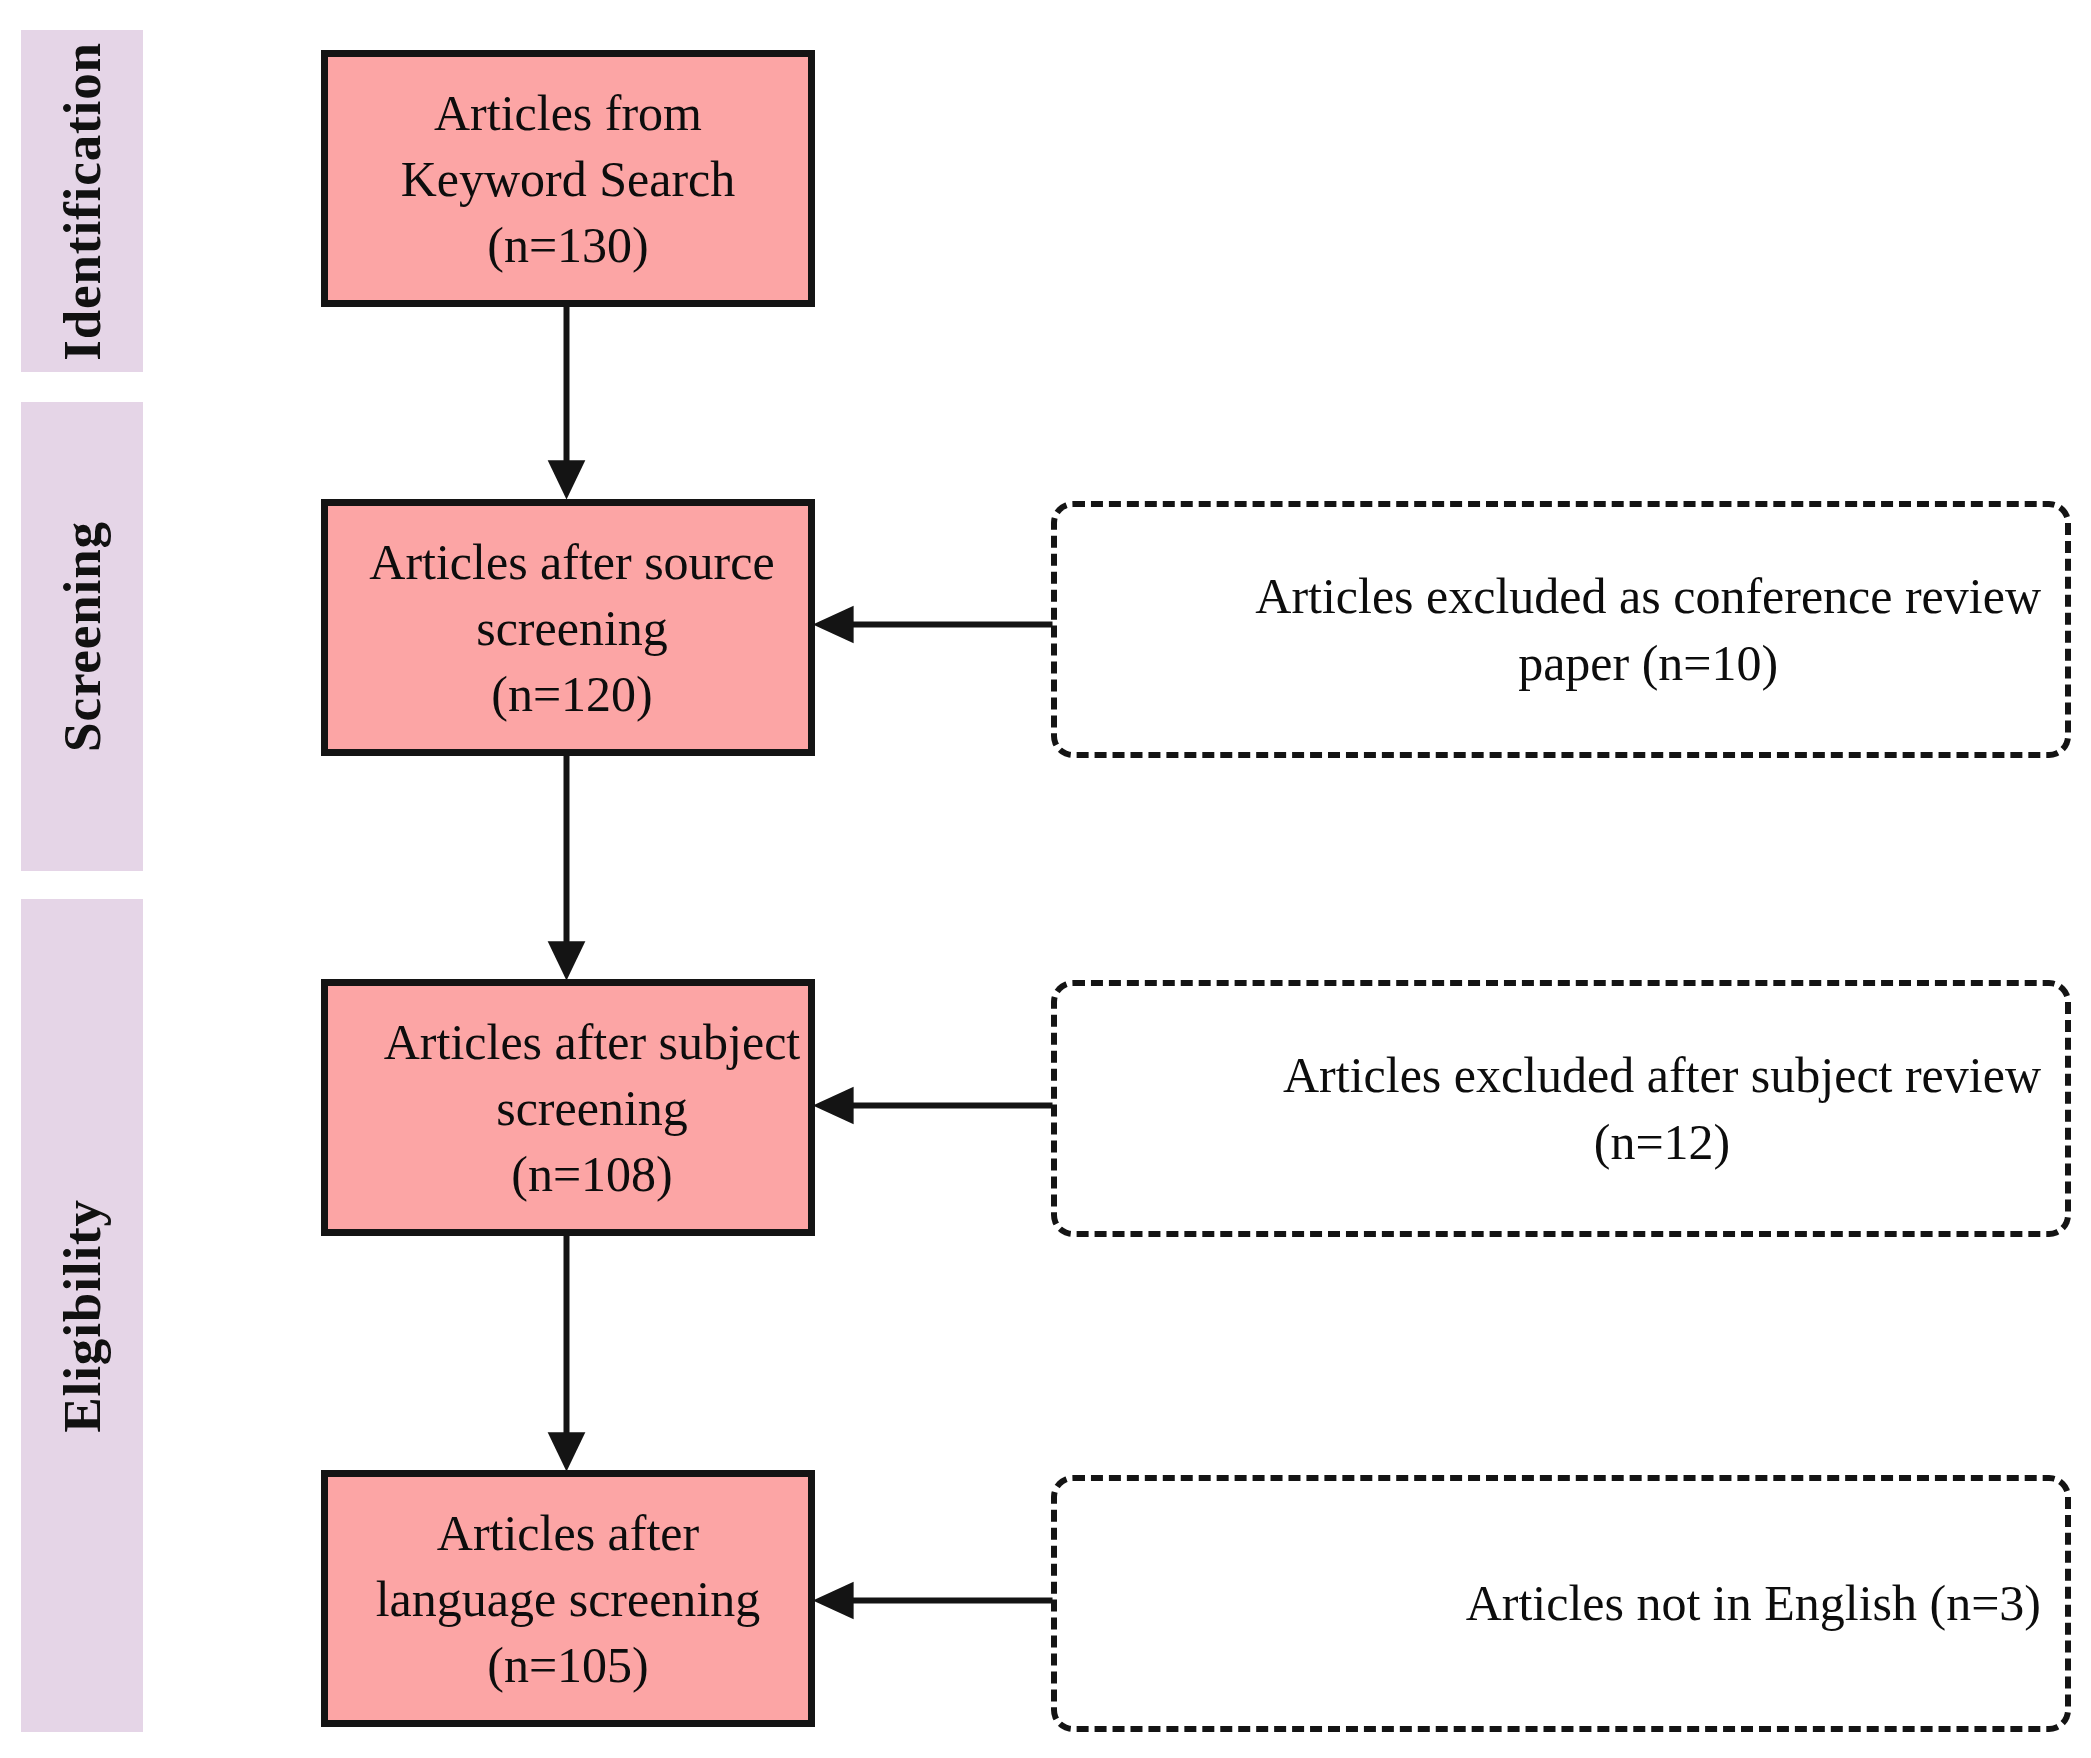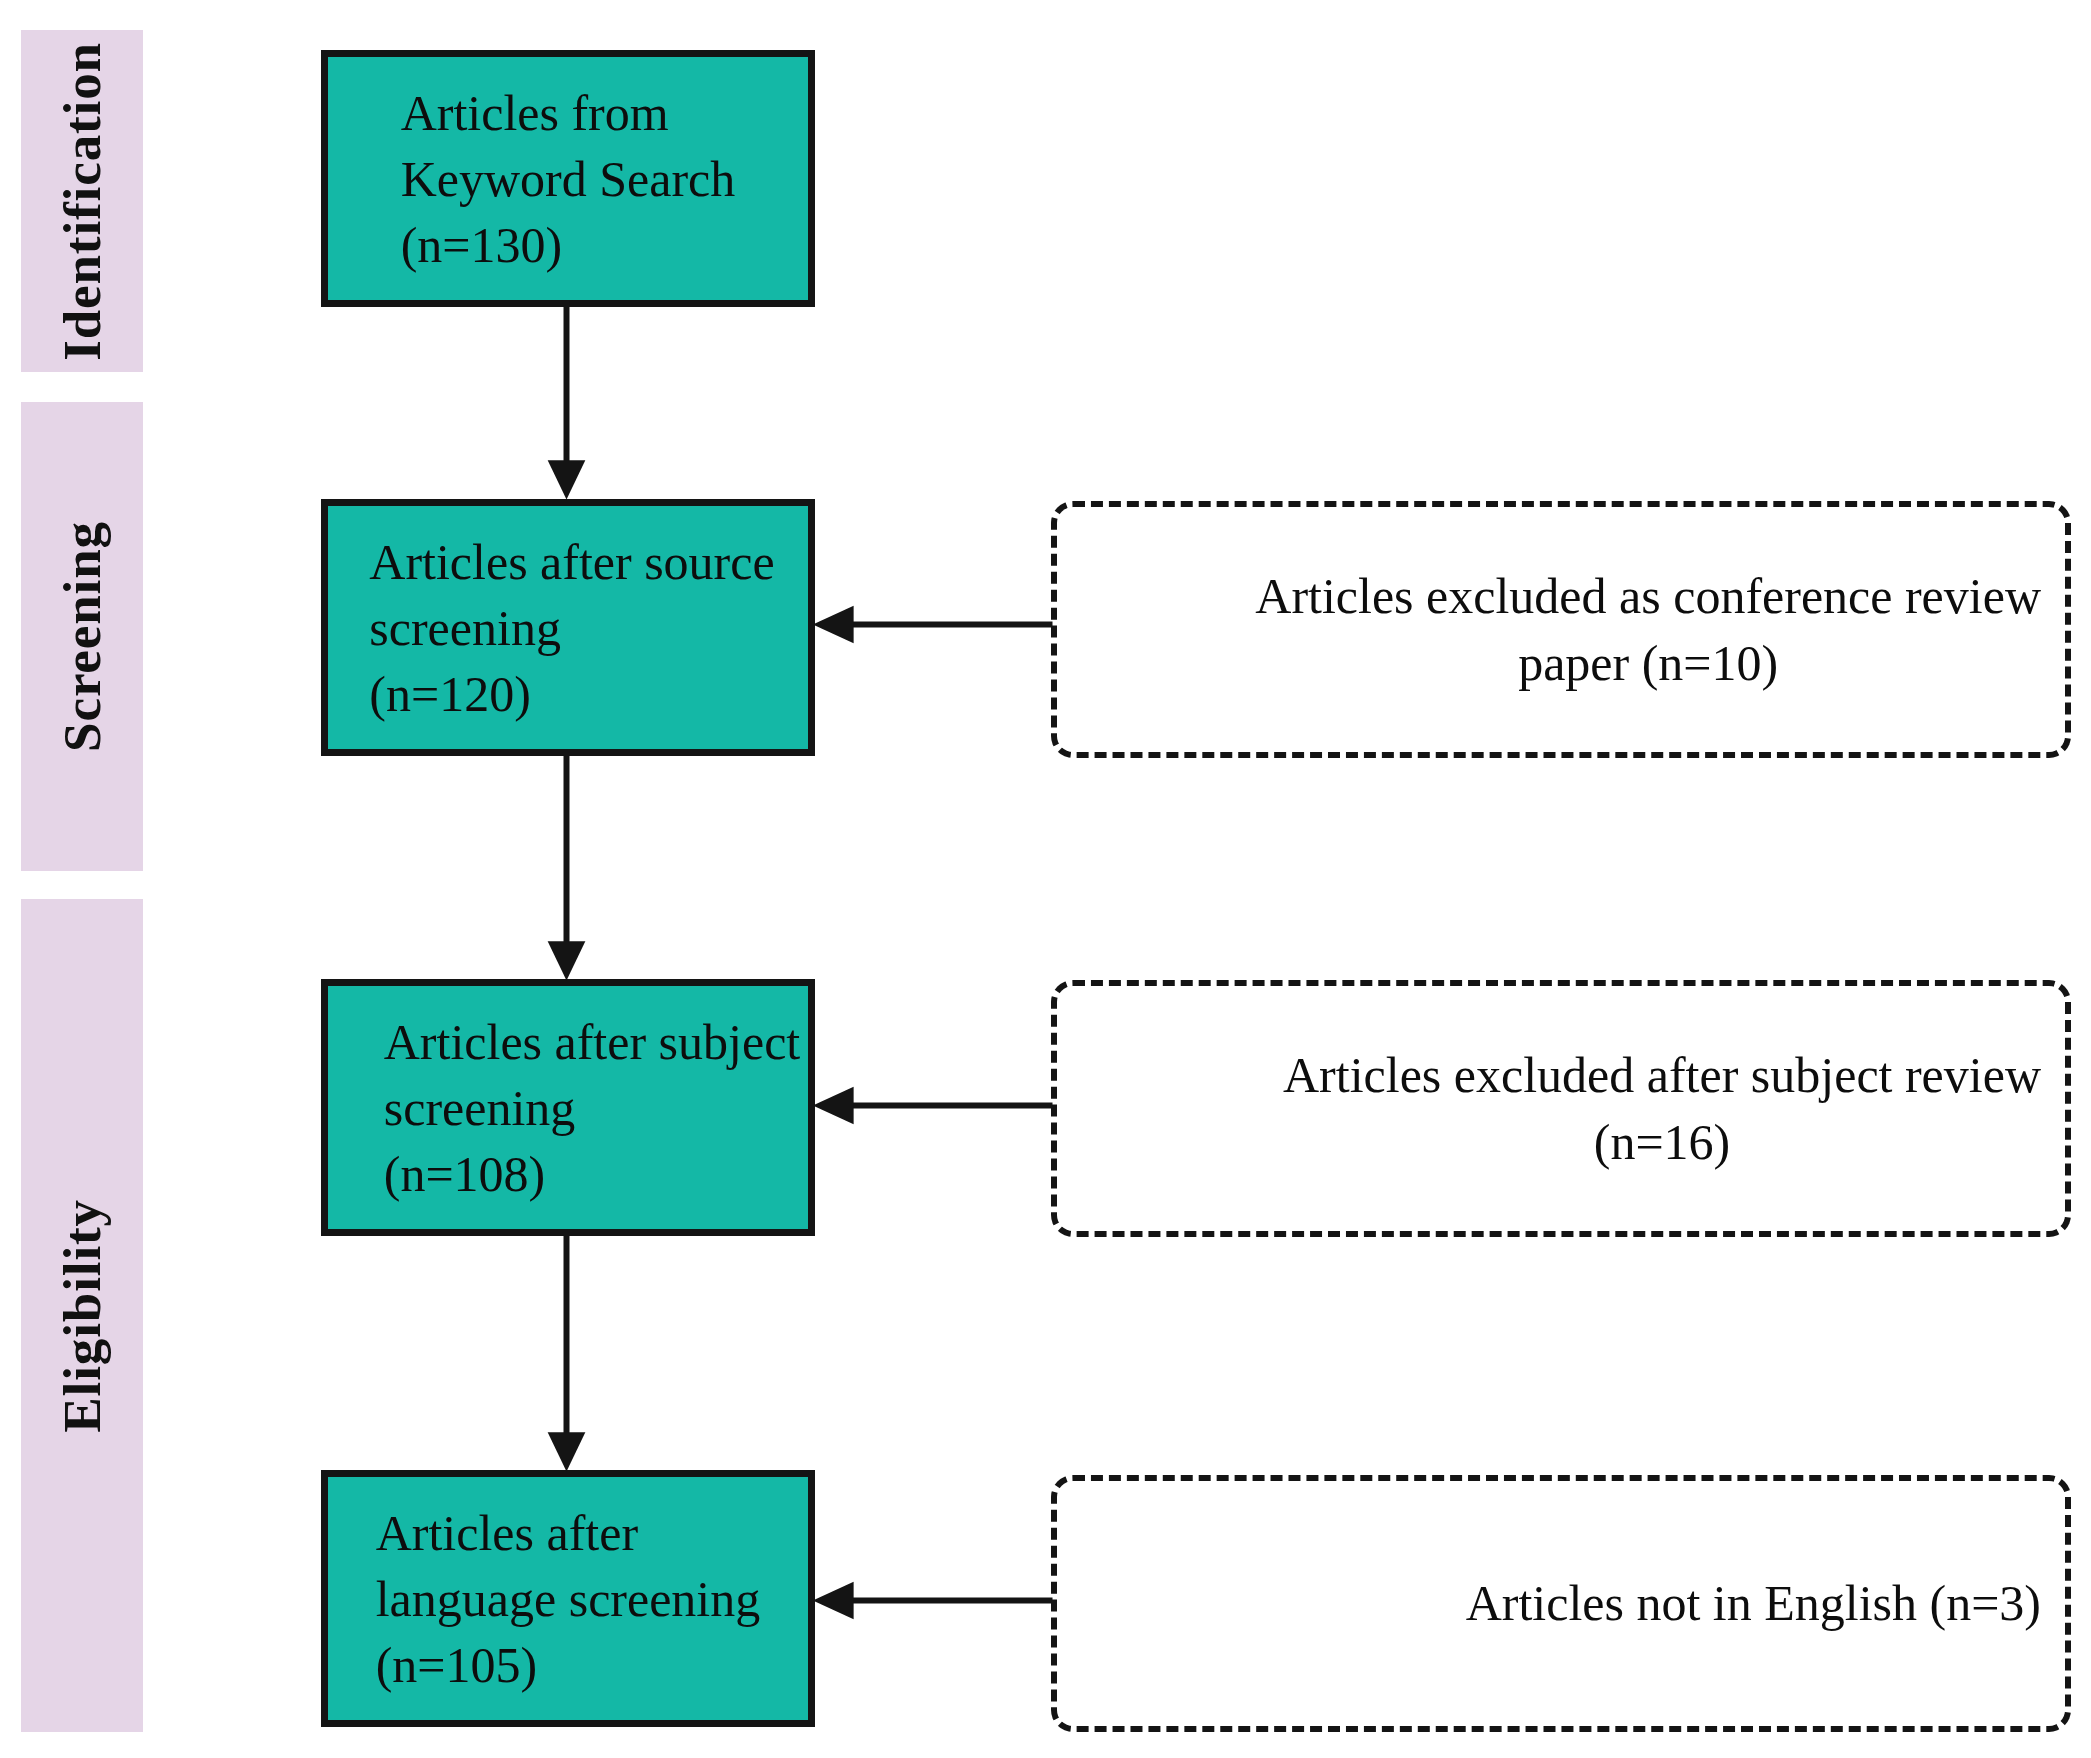--- a/index.html
+++ b/index.html
@@ -33,25 +33,25 @@
     color: #111111;
     white-space: nowrap;
     line-height: 1;
   }
 
   
   .flow-box {
     position: absolute;
     box-sizing: border-box;
     border: 7.7px solid #141414;
-    background: #14b8a6;
+    background: #fca5a5;
     display: flex;
     align-items: center;
     justify-content: center;
-    text-align: left;
+    text-align: center;
   }
   .flow-box-text {
     font-size: 50px;
     line-height: 1.32;
     color: #0d0d0d;
     padding: 0 3.4px;
     white-space: pre-line;
   }
 
   
@@ -122,21 +122,21 @@
 (n=105)</span>
   </div>
 
   <div class="excl-box" style="left:1051px; top:501px; width:1020px; height:257px;">
     <span class="excl-box-text">Articles excluded as conference review
 paper (n=10)</span>
   </div>
 
   <div class="excl-box" style="left:1051px; top:980px; width:1020px; height:257px;">
     <span class="excl-box-text">Articles excluded after subject review
-(n=16)</span>
+(n=12)</span>
   </div>
 
   <div class="excl-box" style="left:1051px; top:1475px; width:1020px; height:257px;">
     <span class="excl-box-text">Articles not in English (n=3)</span>
   </div>
 
   <div class="connector" style="left:539px; top:301px; width:55px; height:202px;">
     <svg width="55" height="202" viewBox="0 0 64 236">
       <line x1="32" y1="0" x2="32" y2="196" stroke="#141414" stroke-width="7"></line>
       <polygon points="32,232 10,186 54,186" fill="#141414"></polygon>

